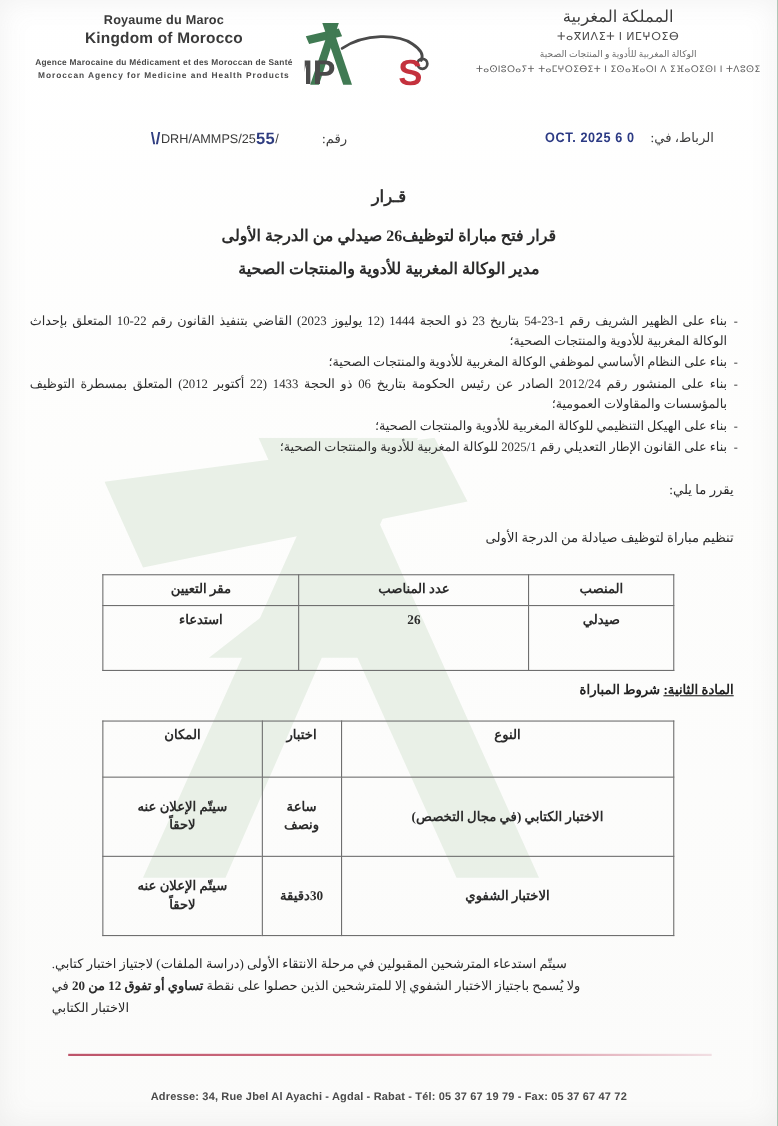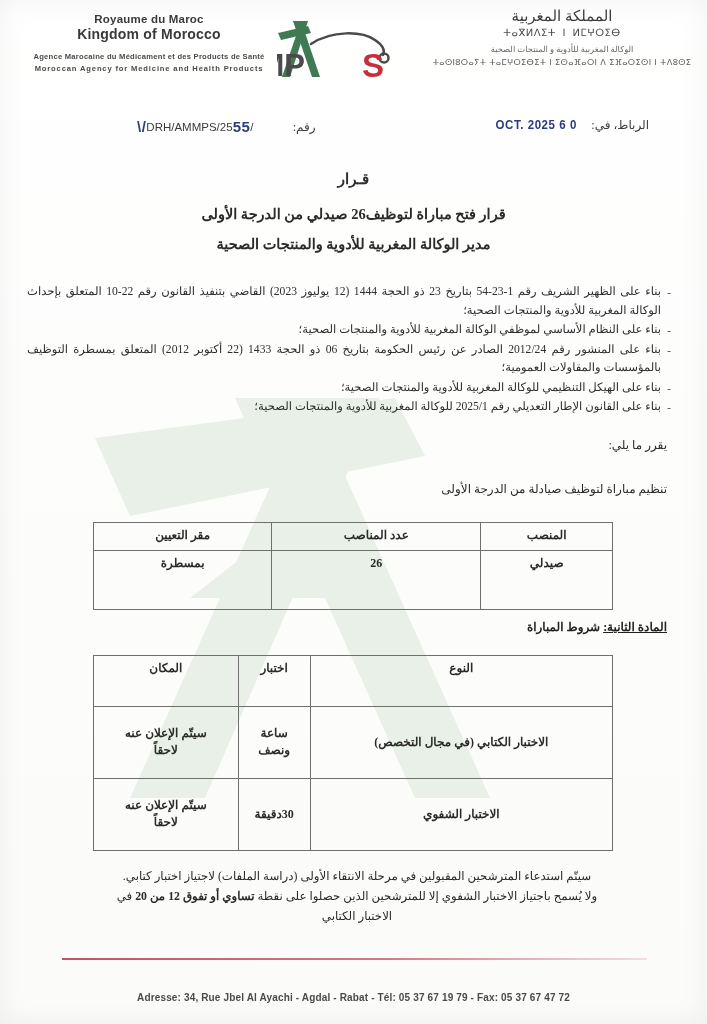--- a/index.html
+++ b/index.html
@@ -41,21 +41,21 @@
   .hdr-left .l1{font-size:11.5px;font-weight:bold;letter-spacing:.2px;line-height:15px;}
   .hdr-left .l2{font-size:14px;font-weight:bold;letter-spacing:.2px;line-height:15px;}
   .hdr-left .l3{font-size:7.6px;font-weight:bold;letter-spacing:.25px;margin-top:9px;line-height:12px;color:#4a4a4a;}
   .hdr-left .l4{font-size:7.6px;font-weight:bold;letter-spacing:.85px;line-height:12px;color:#4a4a4a;}
 
   .hdr-right{
     position:absolute;right:10px;top:6px;width:270px;
     text-align:center;direction:rtl;color:#4a4a4a;
   }
   .hdr-right .ar1{font-size:15px;line-height:21px;font-family:"Liberation Serif",serif;color:#3d3d3d;}
-  .hdr-right .tf1{font-size:10px;line-height:14px;font-family:Liberation Mono, monospace;letter-spacing:.5px;color:#4c4c4c;}
+  .hdr-right .tf1{font-size:10px;line-height:14px;font-family:Liberation Sans, sans-serif;letter-spacing:.5px;color:#4c4c4c;}
   .hdr-right .ar2{font-size:8.4px;line-height:13px;letter-spacing:1.1px;color:#6a6a6a;margin-top:2px;}
   .hdr-right .tf2{font-size:8.2px;line-height:12px;font-family:"DejaVu Sans",sans-serif;letter-spacing:.35px;color:#5c5c5c;}
 
   .logo{
     position:absolute;left:277px;top:18px;width:160px;height:62px;
   }
 
   
   .refline{position:absolute;left:0;top:118px;width:707px;height:28px;}
   .ref{
@@ -137,21 +137,21 @@
   #table-positions td{height:52px;}
   #table-conditions{left:93px;top:655px;width:520px;}
   #table-conditions th{height:44px;}
   #table-conditions td{height:70px;vertical-align:middle;padding-top:0;}
   #table-conditions td.type{text-align:center;}
   .cellwrap{line-height:17px;}
 
   
   .note{
     position:absolute;right:40px;top:866px;width:620px;
-    direction:rtl;text-align:center;color:#2b2b2b;
+    direction:rtl;text-align:left;color:#2b2b2b;
     font-size:11.8px;line-height:20px;
   }
   .note .b{font-weight:bold;}
 
   
   .footer-rule{
     position:absolute;left:62px;top:958px;width:585px;height:1.6px;
     background:linear-gradient(90deg,#c0536a 0%, #d4778a 55%, #f1dfe3 100%);
   }
   .footer-text{
@@ -176,21 +176,21 @@
       <polygon points="140,0 215,0 395,400 320,400"></polygon>
       <polygon points="215,0 285,0 110,400 35,400"></polygon>
       <polygon points="200,118 240,200 95,200"></polygon>
     </g>
   </svg>
 
   <div class="header">
     <div class="hdr-left">
       <div class="l1">Royaume du Maroc</div>
       <div class="l2">Kingdom of Morocco</div>
-      <div class="l3">Agence Marocaine du Médicament et des Products de Santé</div>
+      <div class="l3">Agence Marocaine du Médicament et des Moroccan de Santé</div>
       <div class="l4">Moroccan Agency for Medicine and Health Products</div>
     </div>
 
     <svg class="logo" viewBox="0 0 320 124" aria-hidden="true">
       <g>
 
         <polygon points="2,30 62,16 68,30 8,44" fill="#3f7a52"></polygon>
         <polygon points="32,6 48,6 86,118 70,118" fill="#3f7a52"></polygon>
         <polygon points="48,6 62,6 26,118 10,118" fill="#3f7a52"></polygon>
 
@@ -260,21 +260,21 @@
       <tr>
         <th>المنصب</th>
         <th>عدد المناصب</th>
         <th>مقر التعيين</th>
       </tr>
     </thead>
     <tbody>
       <tr>
         <td>صيدلي</td>
         <td>26</td>
-        <td>بمسطرة</td>
+        <td>استدعاء</td>
       </tr>
     </tbody>
   </table>
 
   <div class="art2">
     <div class="h"><u>المادة الثانية:</u><span> شروط المباراة</span></div>
   </div>
 
   <table class="doc" id="table-conditions">
     <thead>

